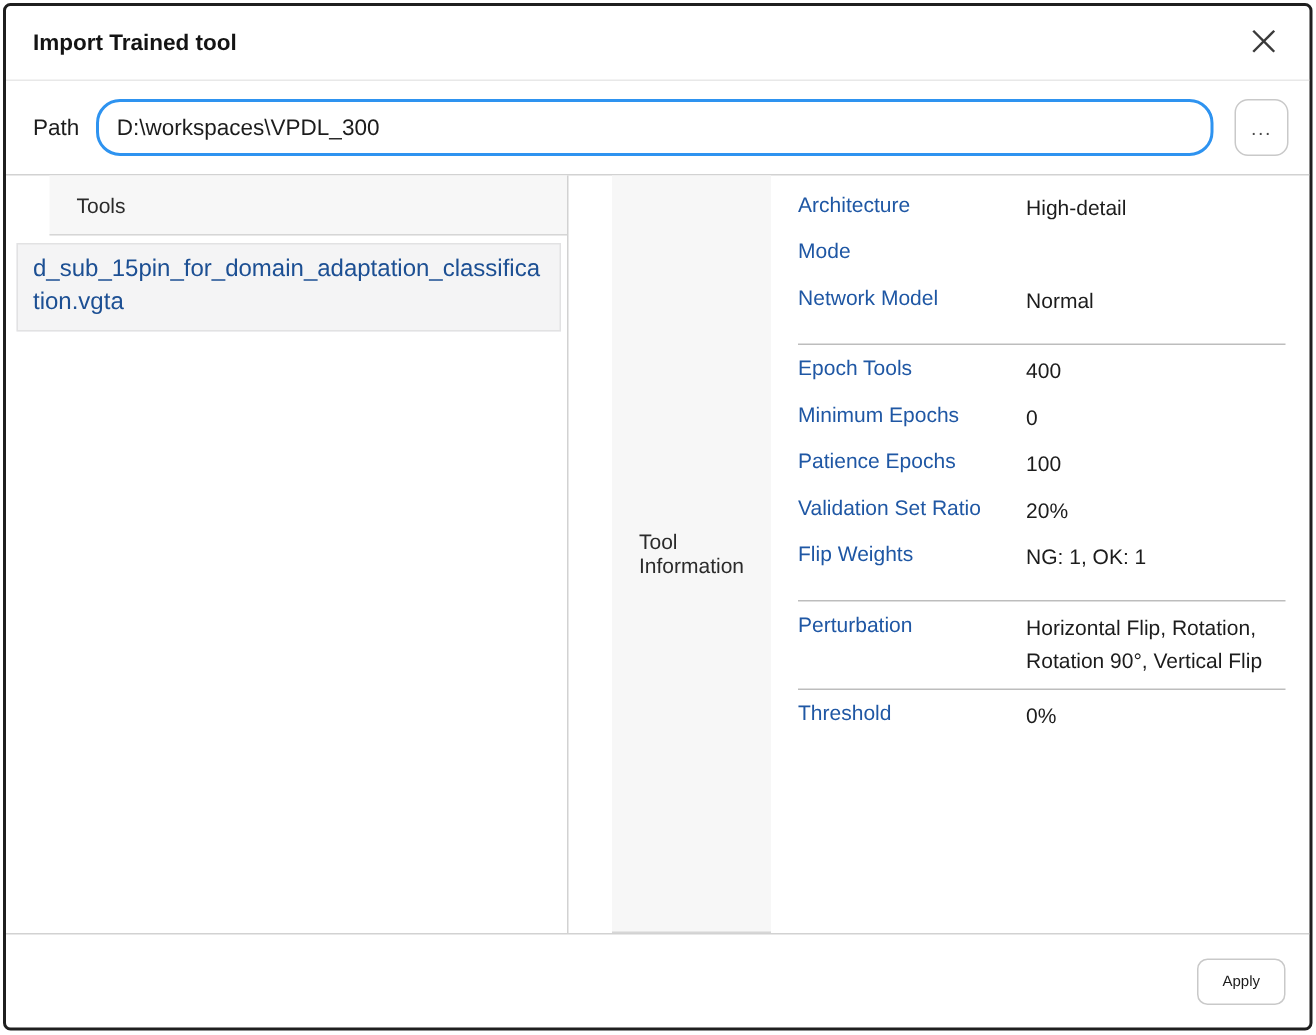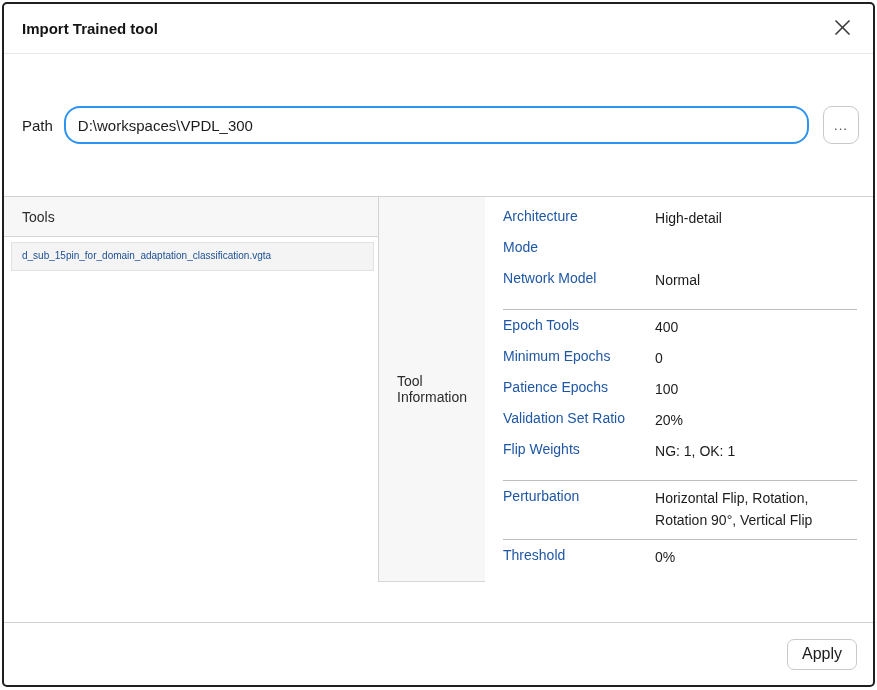--- a/index.html
+++ b/index.html
@@ -8,21 +8,20 @@
 
   .dialog {
     position: absolute;
     left: 2px; top: 2px; right: 2px; bottom: 3px;
     border: 2px solid #1f1f1f;
     border-radius: 5px;
     background: #ffffff;
     overflow: hidden;
     display: flex;
     flex-direction: column;
-    gap: 40px;
   }
 
   
   .titlebar {
     height: 50px;
     flex: 0 0 50px;
     display: flex;
     align-items: center;
     padding: 0 18px;
     border-bottom: 1px solid #e8e8e8;
@@ -100,29 +99,30 @@
   }
   .panel-header {
     flex: 0 0 40px;
     display: flex;
     align-items: center;
     padding: 0 18px;
     background: #f7f7f7;
     border-bottom: 1px solid #d6d6d6;
     font-size: 14px;
     color: #2b2b2b;
+    margin-left: 29px;
   }
 
   
   .tools-list { padding: 5px 4px 0 7px; }
   .tool-item {
     background: #f4f4f5;
     border: 1px solid #e2e2e3;
     padding: 6px 10px 7px 10px;
-    font-size: 10px;
+    font-size: 16px;
     line-height: 1.38;
     color: #1c4f93;
     word-break: break-all;
     cursor: pointer;
   }
 
   
   .info-content {
     flex: 1;
     padding: 4px 16px 0 18px;
@@ -156,21 +156,21 @@
     justify-content: flex-end;
     padding: 0 16px;
   }
   .apply-btn {
     min-width: 59px;
     height: 31px;
     padding: 0 14px;
     border: 1px solid #c9c9c9;
     border-radius: 7px;
     background: #ffffff;
-    font-size: 16px;
+    font-size: 10px;
     font-family: "Liberation Sans", sans-serif;
     color: #1c1c1c;
     cursor: pointer;
     text-align: center;
   }
 </style>
 </head>
 <body>
 
 <div class="dialog">

